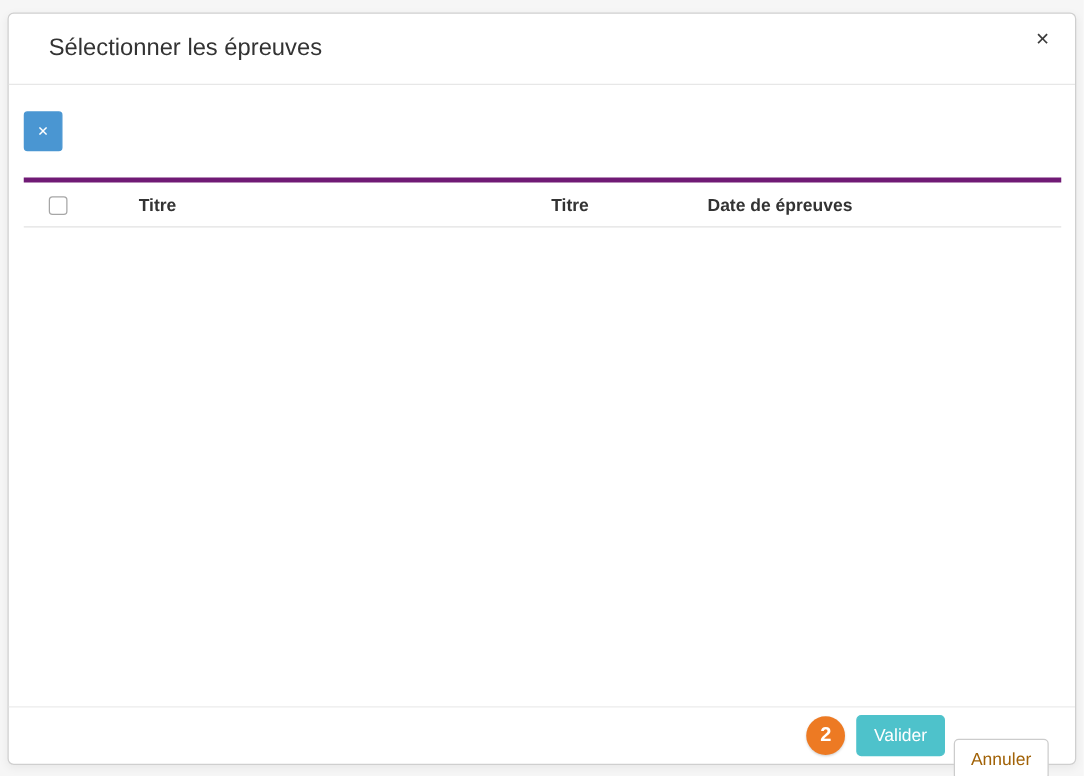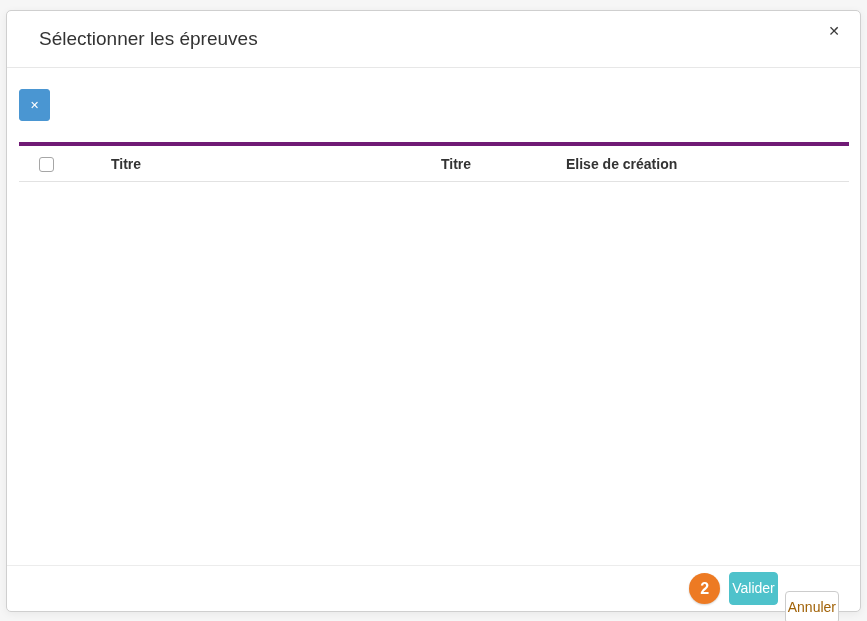--- a/index.html
+++ b/index.html
@@ -110,21 +110,21 @@
     border-top: 1px solid #ececec;
     display: flex;
     align-items: center;
     justify-content: flex-end;
     gap: 7px;
     padding-right: 21px;
   }
   .badge-2 { margin-right: 2px; }
   .btn {
     height: 33px;
-    padding: 0 2px;
+    padding: 0 13px;
     border-radius: 4px;
     font-size: 14px;
     cursor: pointer;
     font-family: inherit;
     line-height: 31px;
   }
   .btn-validate {
     background: var(--validate-teal, #4ec2cb);
     border: 1px solid var(--validate-teal, #4ec2cb);
     color: #fff;
@@ -154,21 +154,21 @@
 
     <div class="table">
 
       <div class="t-row t-head">
         <div class="cell-check">
           <span class="checkbox"></span>
         </div>
         <div></div>
         <div>Titre</div>
         <div>Titre</div>
-        <div>Elise de création</div>
+        <div>Date de épreuves</div>
       </div>
 
 
     </div>
   </div>
 
   <div class="modal-footer">
     <div class="badge-step badge-2">2</div>
     <button class="btn btn-validate">Valider</button>
     <button class="btn btn-cancel">Annuler</button>

